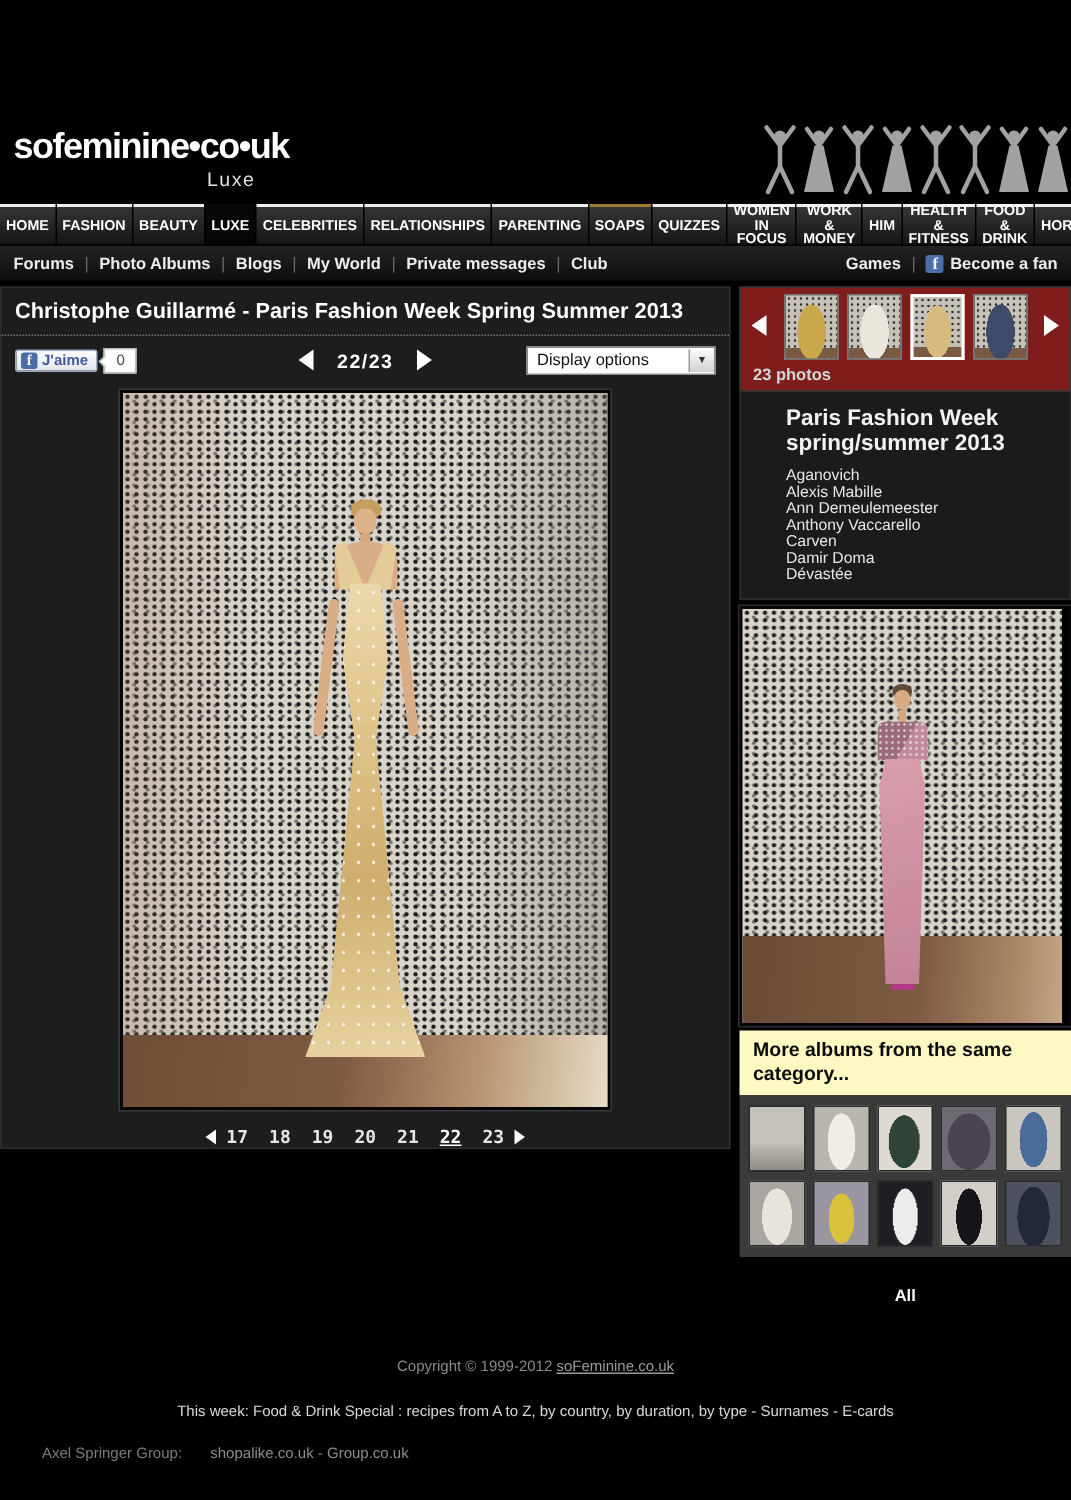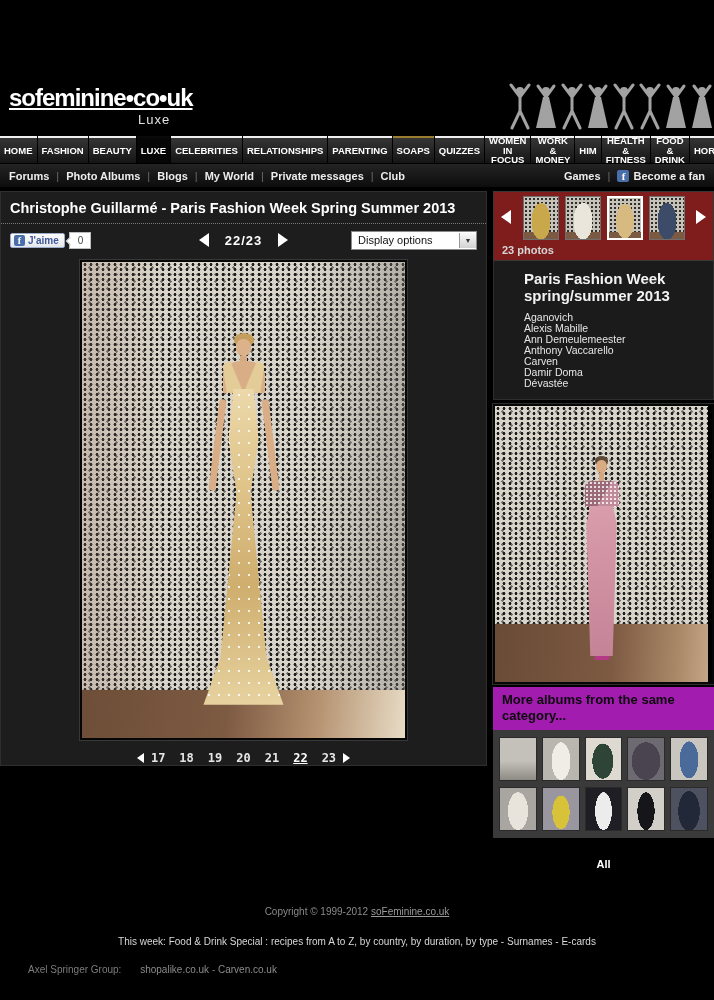--- a/index.html
+++ b/index.html
@@ -6,21 +6,21 @@
   body{
     width:714px;height:1000px;background:#000;overflow:hidden;
     font-family:"Liberation Sans", sans-serif;position:relative;
   }
   .page{width:714px;height:1000px;background:#000;}
 
   
   .top-space{height:80px;}
   .logo-row{height:56px;position:relative;}
   .logo{position:absolute;left:9px;top:4px;color:#fff;font-weight:bold;
-        font-size:24px;letter-spacing:-1px;text-decoration:underline;}
+        font-size:24px;letter-spacing:-1px;}
   .logo-sub{position:absolute;left:138px;top:32px;color:#e2e2e2;font-size:13px;letter-spacing:1px;}
   .dancers{position:absolute;right:2px;top:3px;}
 
   
   .mainnav{display:flex;height:27px;background:#000;}
   .nav-item{flex:1 1 auto;display:flex;align-items:center;justify-content:center;
     background:linear-gradient(#353535,#151515);border-top:2px solid #efefef;
     margin-right:1px;color:#fff;font-size:9.5px;font-weight:bold;text-align:center;
     white-space:pre-line;line-height:9.5px;padding:0 4px;text-decoration:none;cursor:pointer;}
   .nav-item:last-child{margin-right:0;}
@@ -143,21 +143,21 @@
   .neck2{width:5px;height:10px;margin:0 auto;background:#d3a67e;}
   .bodice{width:34px;height:26px;margin:-2px auto 0;border-radius:6px 6px 0 0;
     background:radial-gradient(circle, rgba(255,255,255,.8) .7px, transparent 1.1px),
       linear-gradient(120deg,#9a6a78 0 55%,#c08a9a 55%);background-size:4px 4px,100% 100%;}
   .gown2{width:40px;height:150px;margin:-1px auto 0;
     clip-path:polygon(22% 0,78% 0,88% 12%,78% 100%,22% 100%,12% 12%);
     background:linear-gradient(172deg,#d99dab 0%,#d091a2 45%,#c48397 100%);}
   .shoes{width:16px;height:4px;margin:0 auto;background:#b43a86;border-radius:2px;}
 
   .more-albums{margin-top:3px;}
-  .more-heading{background:#a21caf;color:#0b0b0b;font-size:13px;font-weight:bold;
+  .more-heading{background:#fef9c3;color:#0b0b0b;font-size:13px;font-weight:bold;
     line-height:16px;padding:5px 9px 6px;}
   .album-grid{background:#3a3a3a;padding:7px 6px;display:grid;
     grid-template-columns:repeat(5,1fr);gap:6px 5px;}
   .gth{height:42px;border:1px solid #2a2a2a;cursor:pointer;background:#888;}
   .gth:nth-of-type(1){background:linear-gradient(180deg,#c4c0ba 55%,#8e8a84);}
   .gth:nth-of-type(2){background:radial-gradient(ellipse 26% 45% at 50% 55%,#f0ede6 0 99%,transparent),#b9b5af;}
   .gth:nth-of-type(3){background:radial-gradient(ellipse 30% 42% at 48% 55%,#2e4436 0 99%,transparent),#dedad2;}
   .gth:nth-of-type(4){background:radial-gradient(ellipse 40% 45% at 50% 55%,#4a4450 0 99%,transparent),#6e6a72;}
   .gth:nth-of-type(5){background:radial-gradient(ellipse 26% 44% at 50% 52%,#4a6a9a 0 99%,transparent),#c9c5bf;}
   .gth:nth-of-type(6){background:radial-gradient(ellipse 28% 45% at 50% 55%,#e8e4dc 0 99%,transparent),#a9a5a0;}
@@ -385,17 +385,17 @@
   </div>
 
   <footer class="footer">
     <div class="copyright">
       <span>Copyright © 1999-2012 </span><a>soFeminine.co.uk</a>
     </div>
     <div class="week-line">This week: Food &amp; Drink Special : recipes from A to Z, by country, by duration, by type - Surnames - E-cards</div>
     <div class="axel-line">
       <span>Axel Springer Group:</span>
       <span class="axel-links">
-        <a>shopalike.co.uk</a><span> - </span><a>Carven.co.uk</a>
+        <a>shopalike.co.uk</a><span> - </span><a>Group.co.uk</a>
       </span>
     </div>
   </footer>
 </div>
 
 </body></html>

